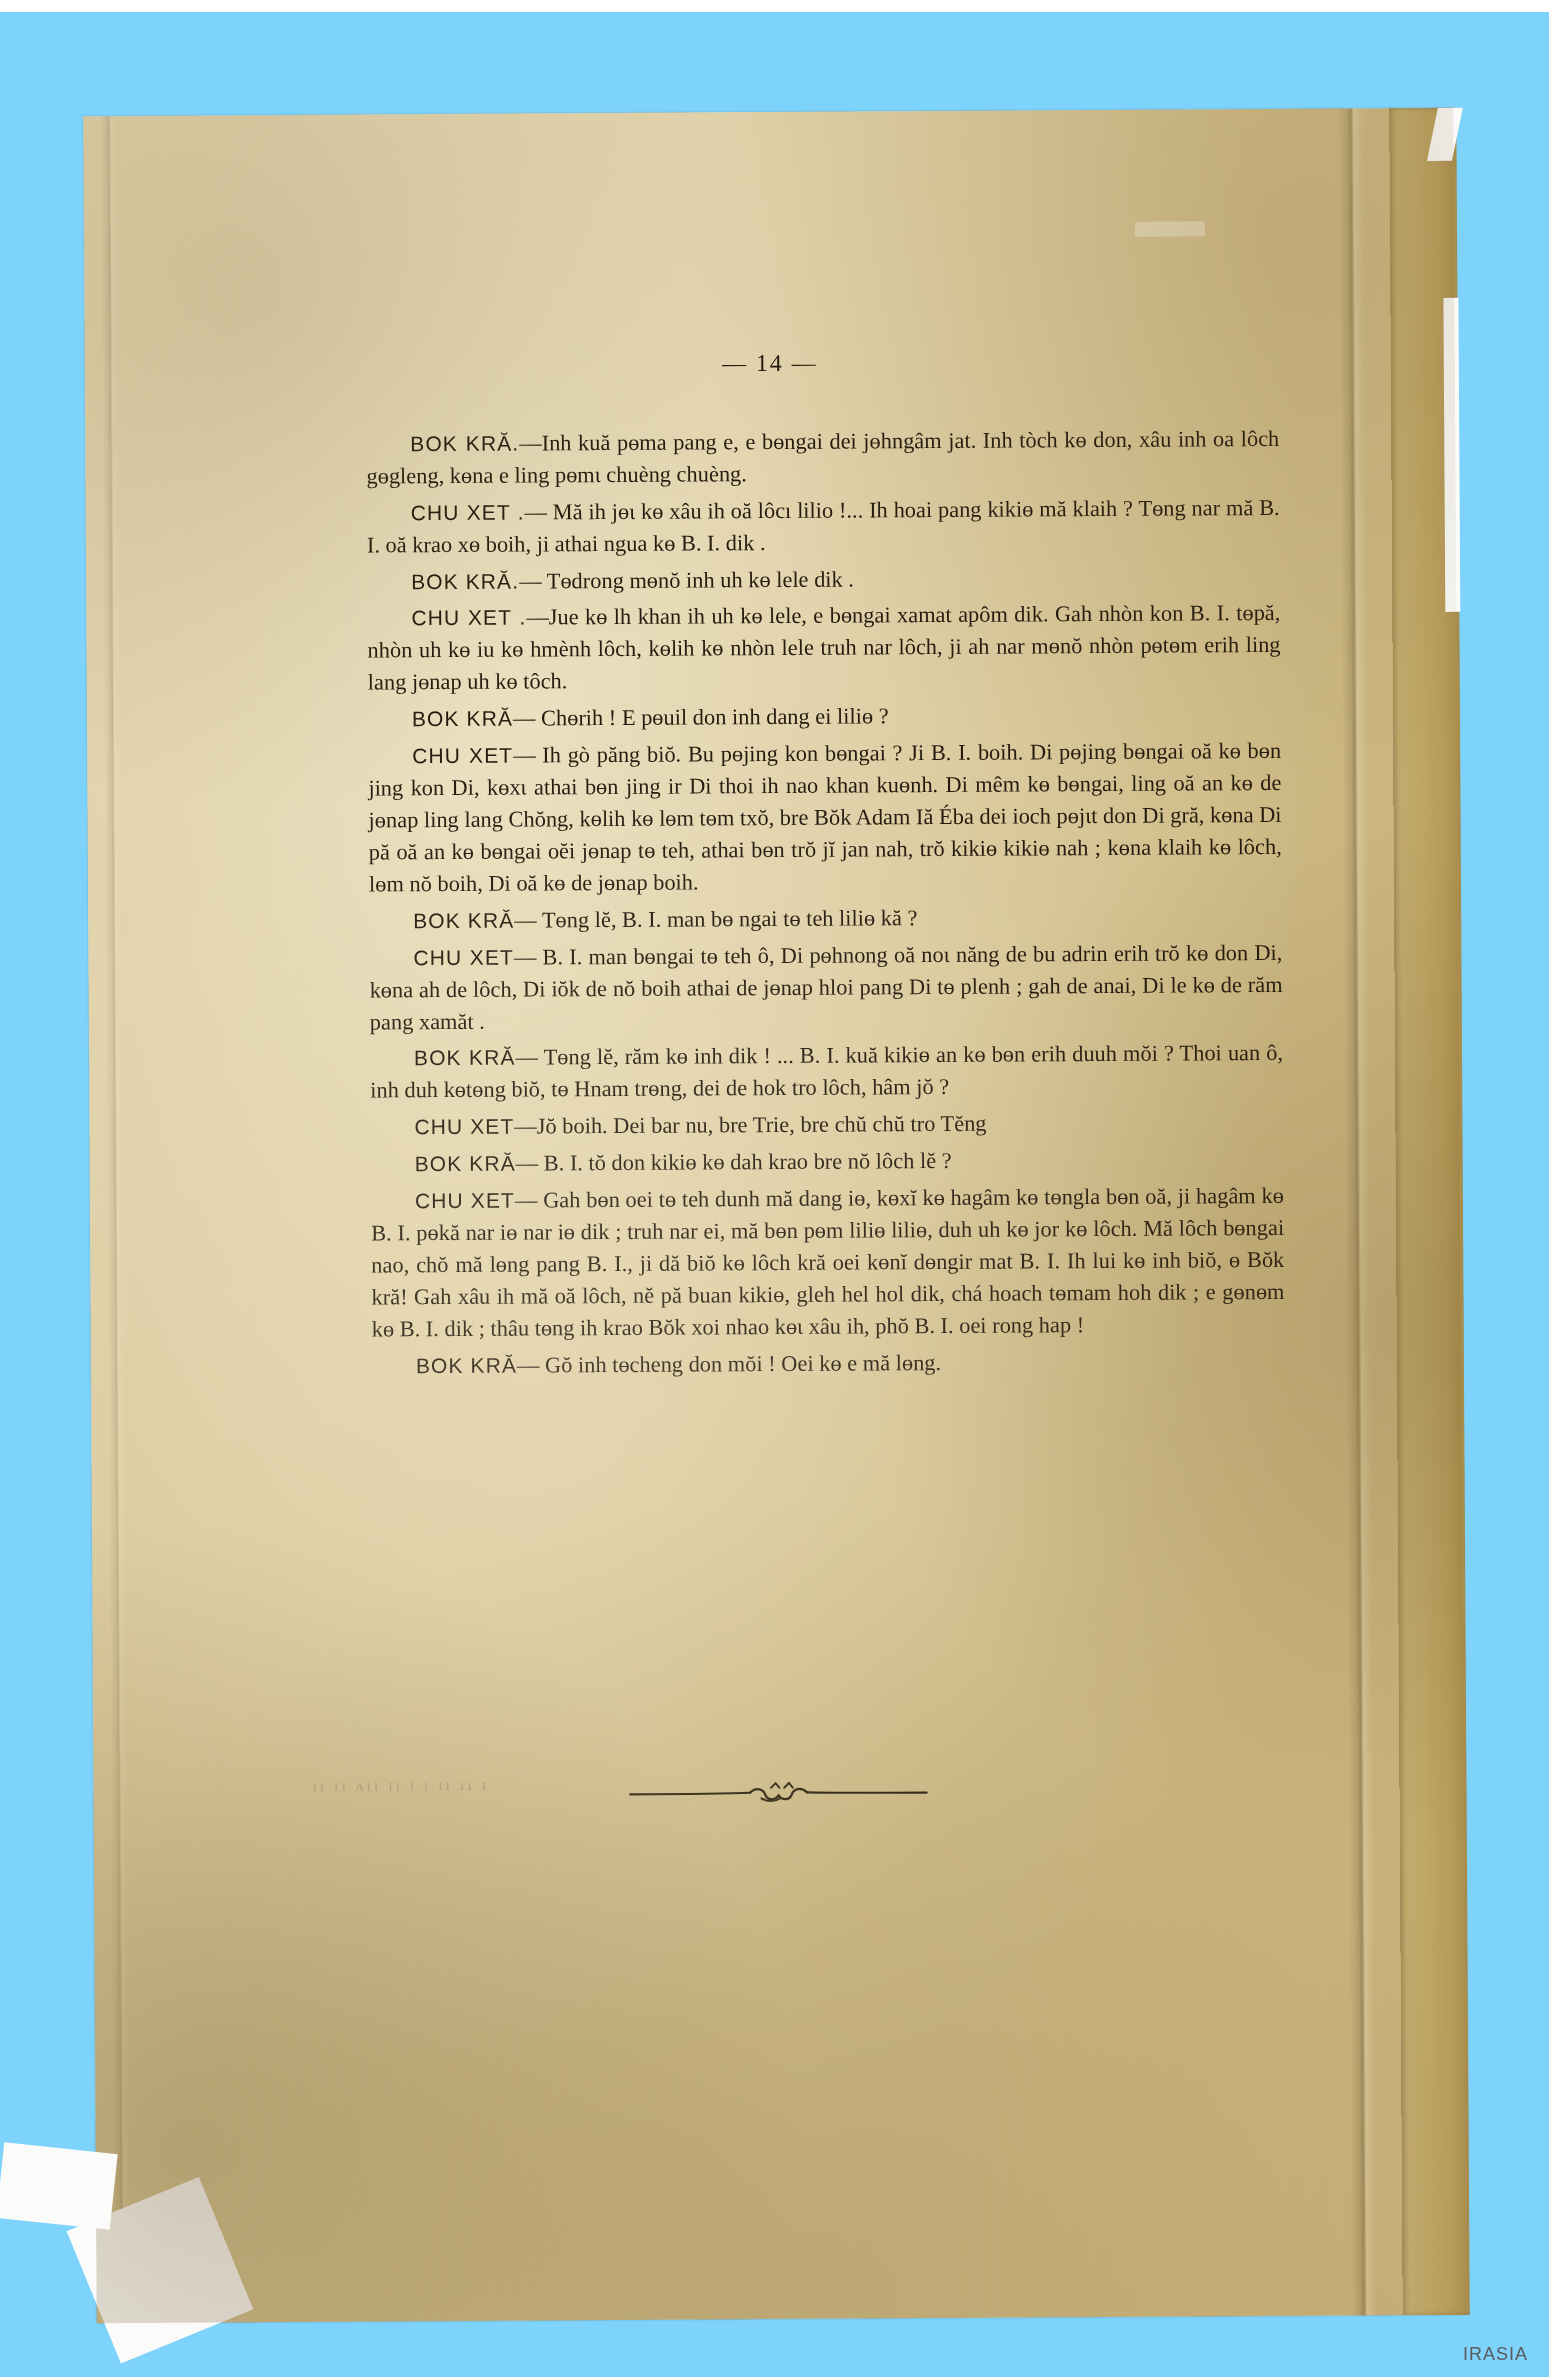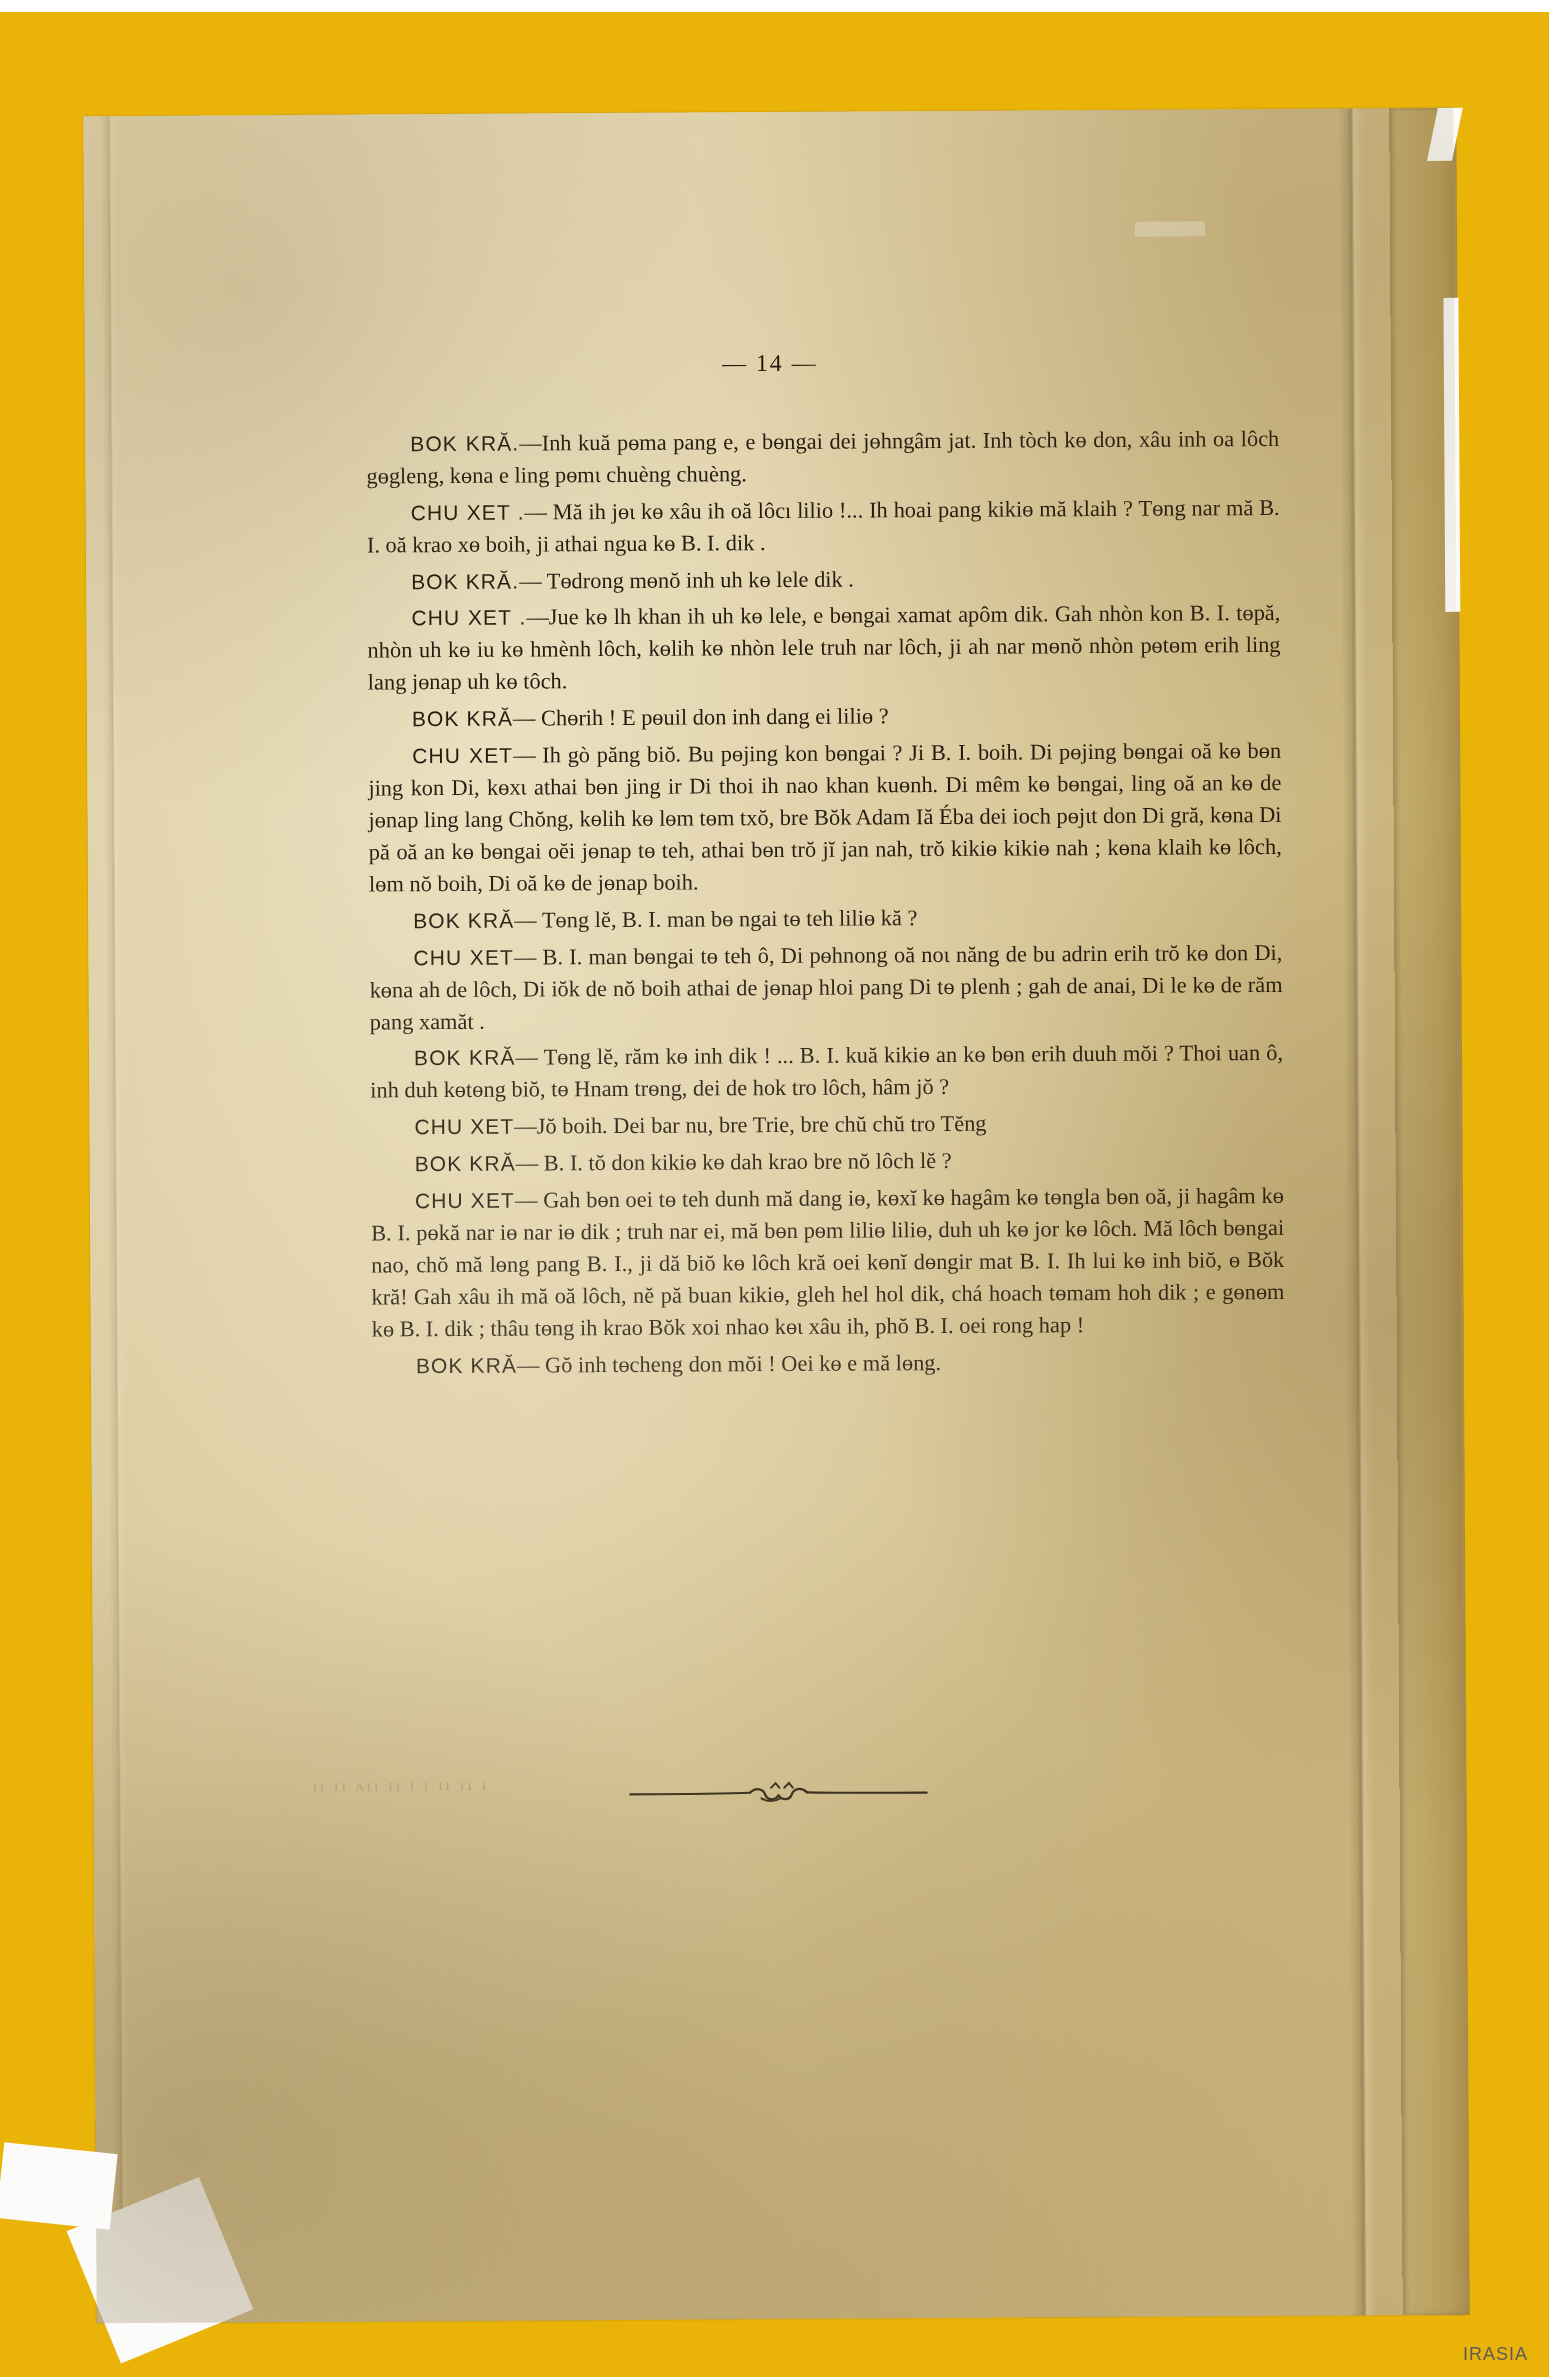--- a/index.html
+++ b/index.html
@@ -12,21 +12,21 @@
     height: 2378px;
     position: relative;
     overflow: hidden;
     font-family: "Liberation Serif", serif;
   }
 
   
   .scan {
     position: absolute;
     inset: 0;
-    background: #eab308;
+    background: #7dd3fc;
     margin-top: 12px;
   }
 
   .paper {
     position: absolute;
     left: 90px;
     top: 100px;
     width: 1370px;
     height: 2207px;
     background:

